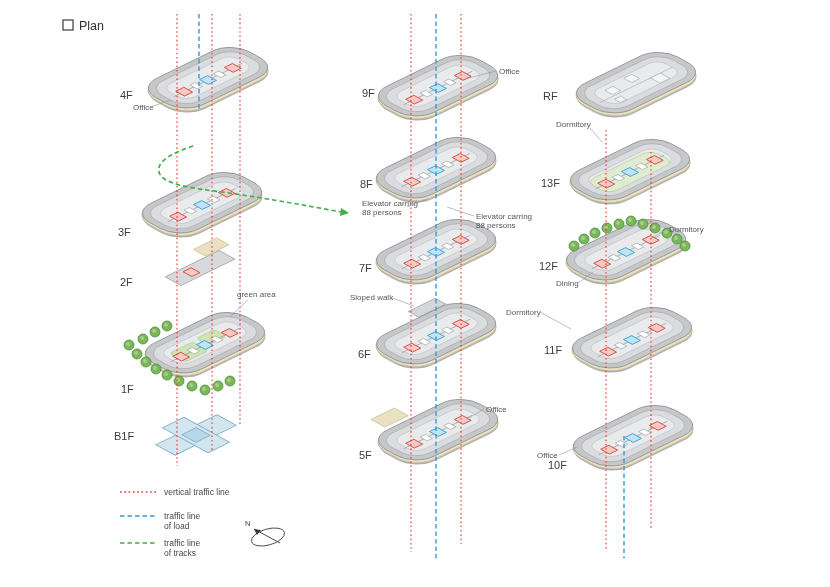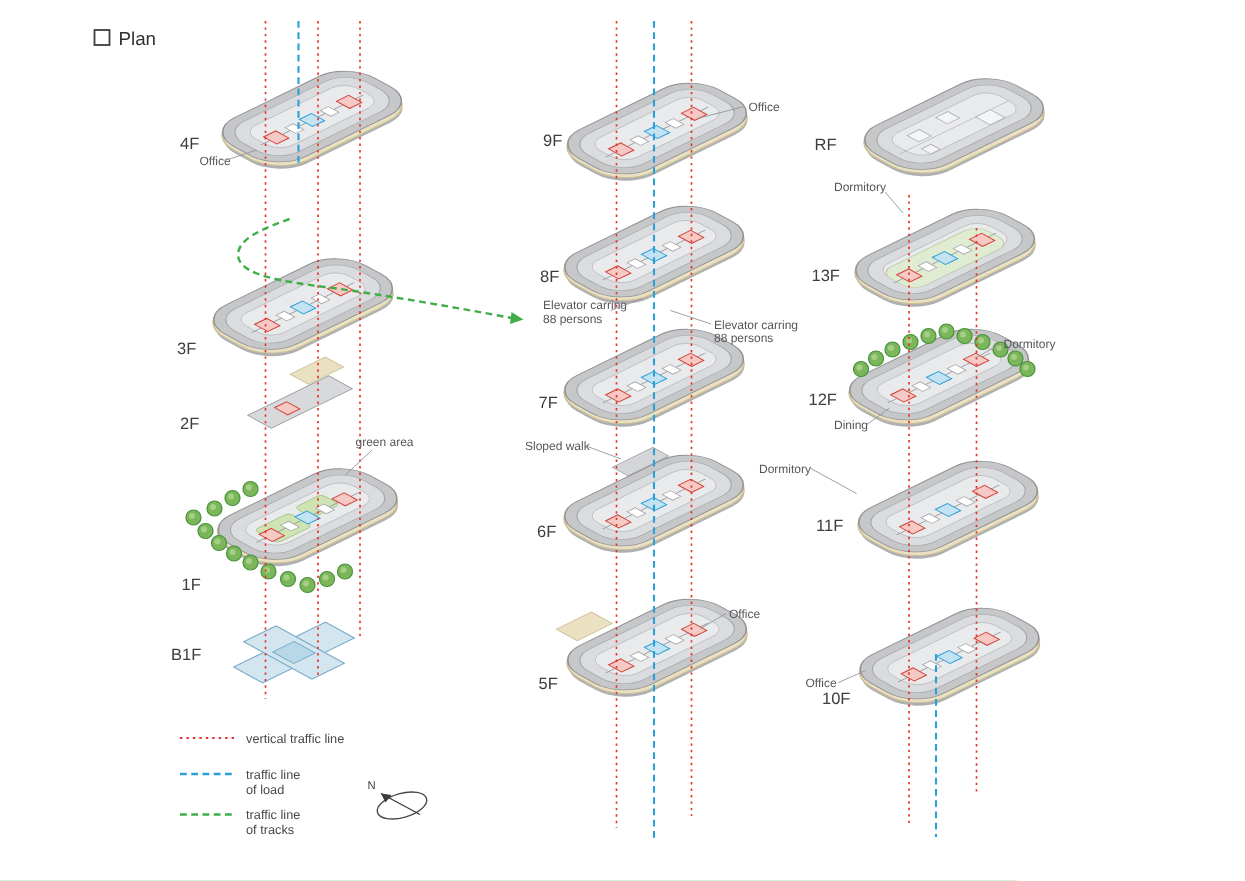--- a/index.html
+++ b/index.html
@@ -1,16 +1,16 @@
 <!DOCTYPE html>
 <html><head>
 <meta charset="utf-8">
 <style>
   html,body{margin:0;padding:0;background:#ffffff;}
-  .canvas{position:relative;width:830px;height:587px;background:#22c55e;overflow:hidden;
+  .canvas{position:relative;width:830px;height:587px;background:#0369a1;overflow:hidden;
           font-family:"Liberation Sans",sans-serif;}
   svg{display:block;}
   text{font-family:"Liberation Sans",sans-serif;fill:#47484b;}
   .floor-label{font-size:11px;fill:#3c3d40;}
   .anno{font-size:8px;fill:#55565a;}
   .title-text{font-size:12.5px;fill:#2f3032;}
   .legend-text{font-size:8.5px;fill:#47484b;}
   .compass-n{font-size:7.5px;fill:#3c3d40;}
   .tl-red{stroke:#e63329;stroke-width:1.1;stroke-dasharray:1.6 2.7;fill:none;}
   .tl-blue{stroke:#2b9fd8;stroke-width:1.4;stroke-dasharray:4.5 3;fill:none;}

